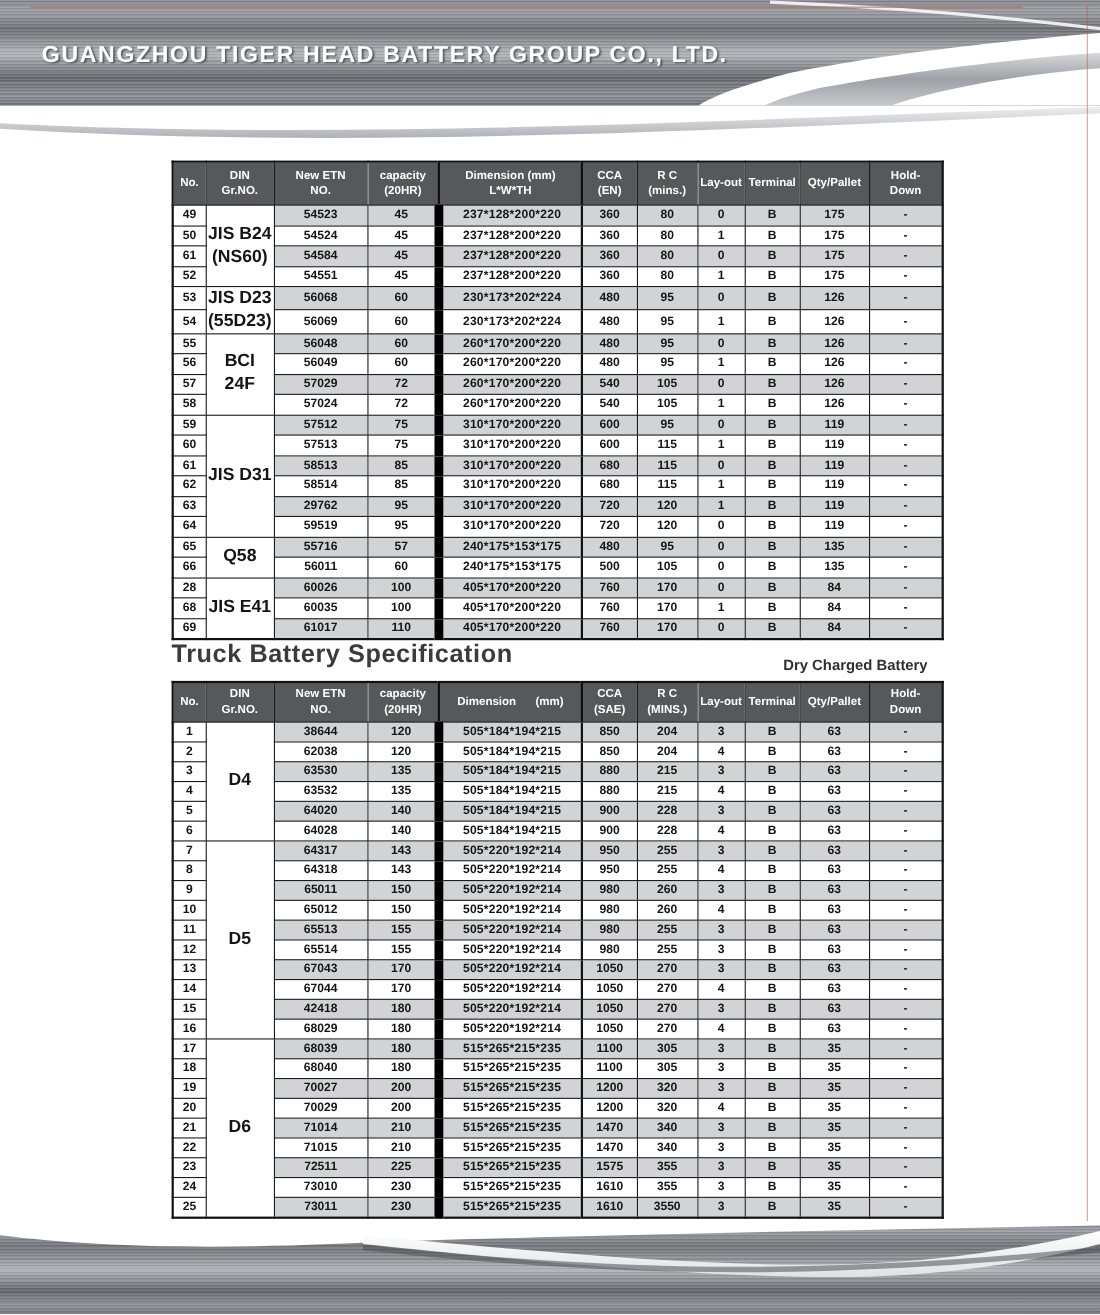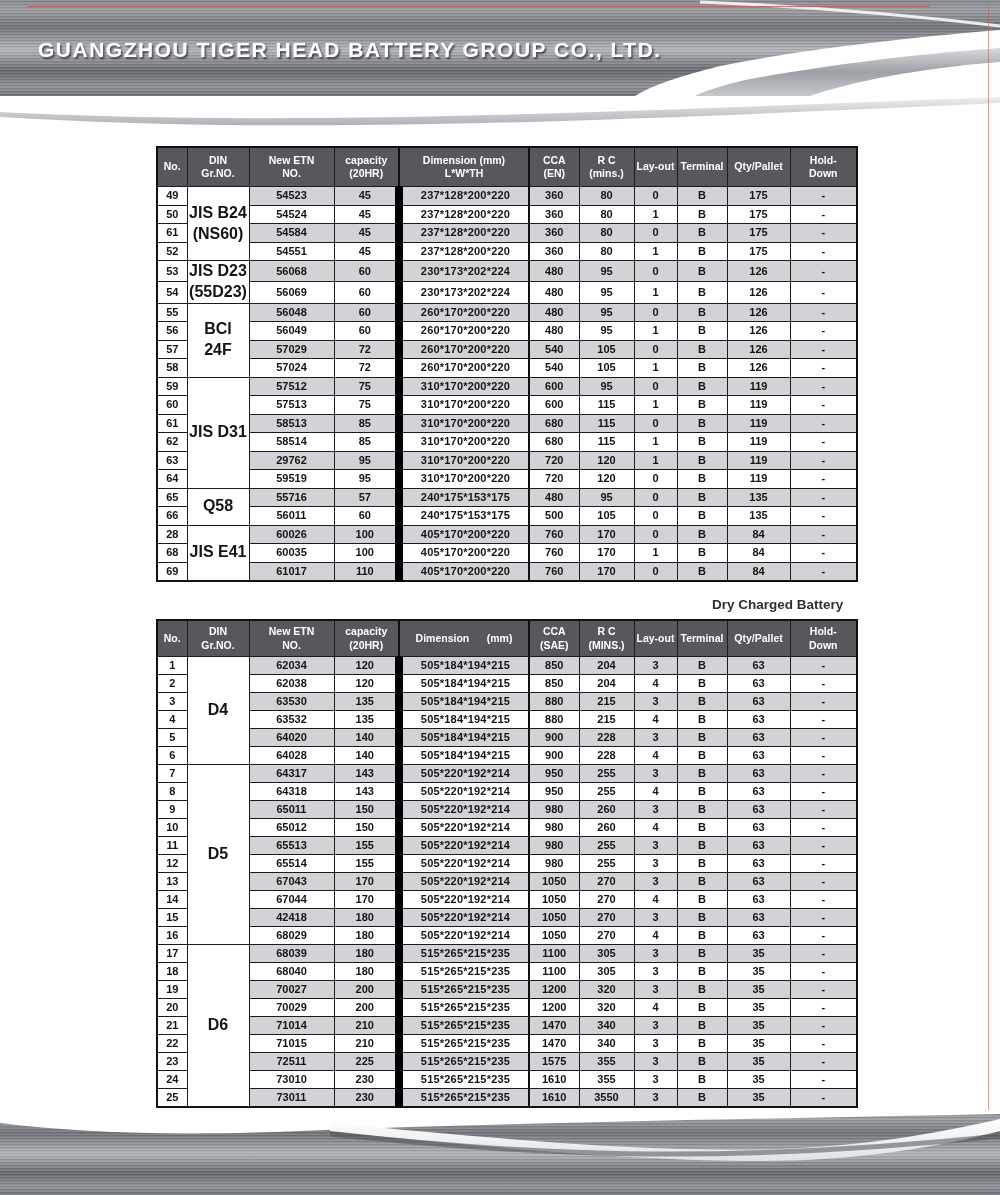--- a/index.html
+++ b/index.html
@@ -383,20 +383,21 @@
             <td class="c6 shade">170</td>
             <td class="c7 shade">0</td>
             <td class="c8 shade">B</td>
             <td class="c9 shade">84</td>
             <td class="c10 shade">-</td>
           </tr>
         </tbody>
       </table>
     </div>
 
+  <div class="section-title">Truck Battery Specification</div>
   <div class="section-sub">Dry Charged Battery</div>
 
   <div class="tbl-wrap t2" id="t2">
       <table>
         <colgroup>
           <col style="width: 30px;">
           <col style="width: 62px;">
           <col style="width: 85px;">
           <col style="width: 65px;">
           <col style="width: 130px;">
@@ -425,21 +426,21 @@
             <th class="c8">Terminal</th>
             <th class="c9">Qty/Pallet</th>
             <th class="c10">Hold-
 Down</th>
           </tr>
         </thead>
         <tbody>
           <tr>
             <td class="c0">1</td>
             <td class="c1 group-cell" rowspan="6">D4</td>
-            <td class="c2 shade">62034</td>
+            <td class="c2 shade">38644</td>
             <td class="c3 shade">120</td>
             <td class="c4 shade">505*184*194*215</td>
             <td class="c5 shade">850</td>
             <td class="c6 shade">204</td>
             <td class="c7 shade">3</td>
             <td class="c8 shade">B</td>
             <td class="c9 shade">63</td>
             <td class="c10 shade">-</td>
           </tr>
           <tr>

